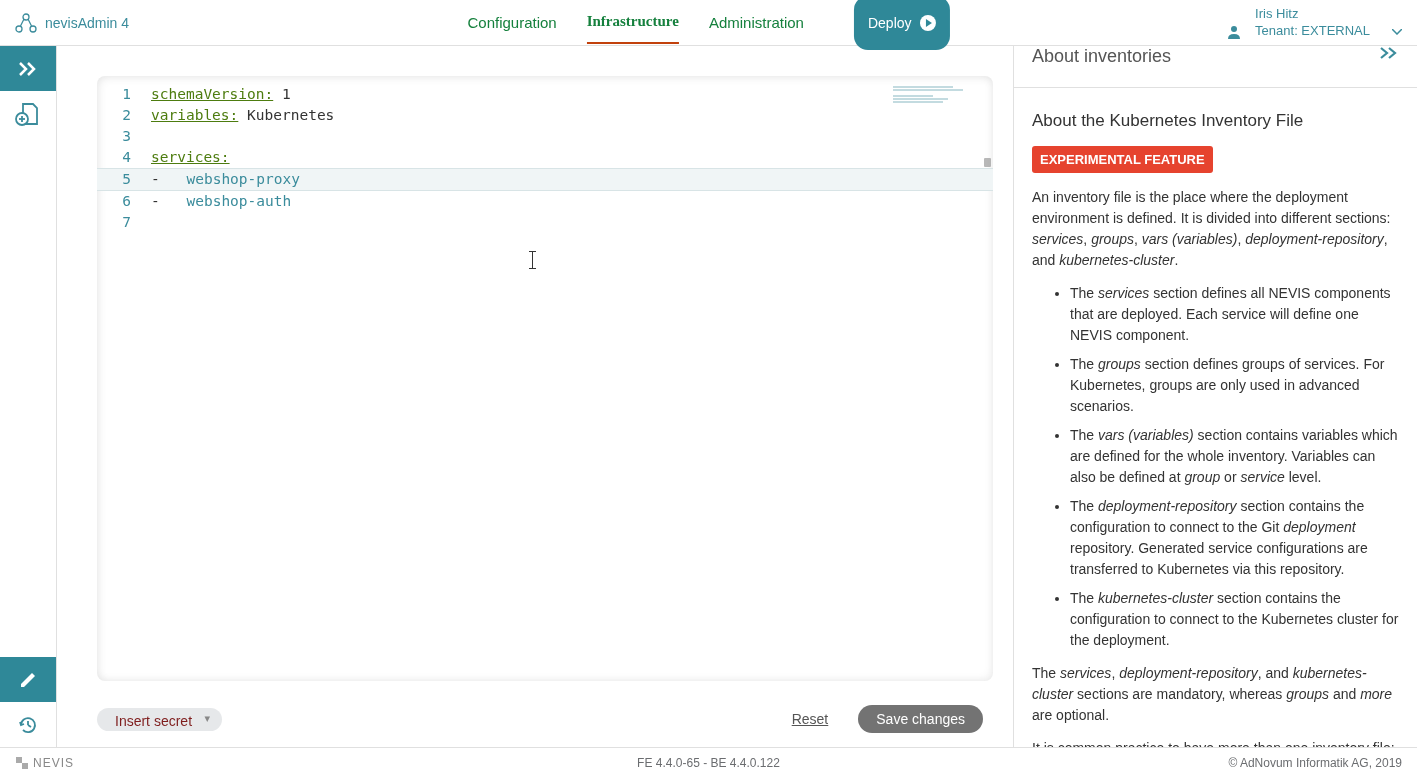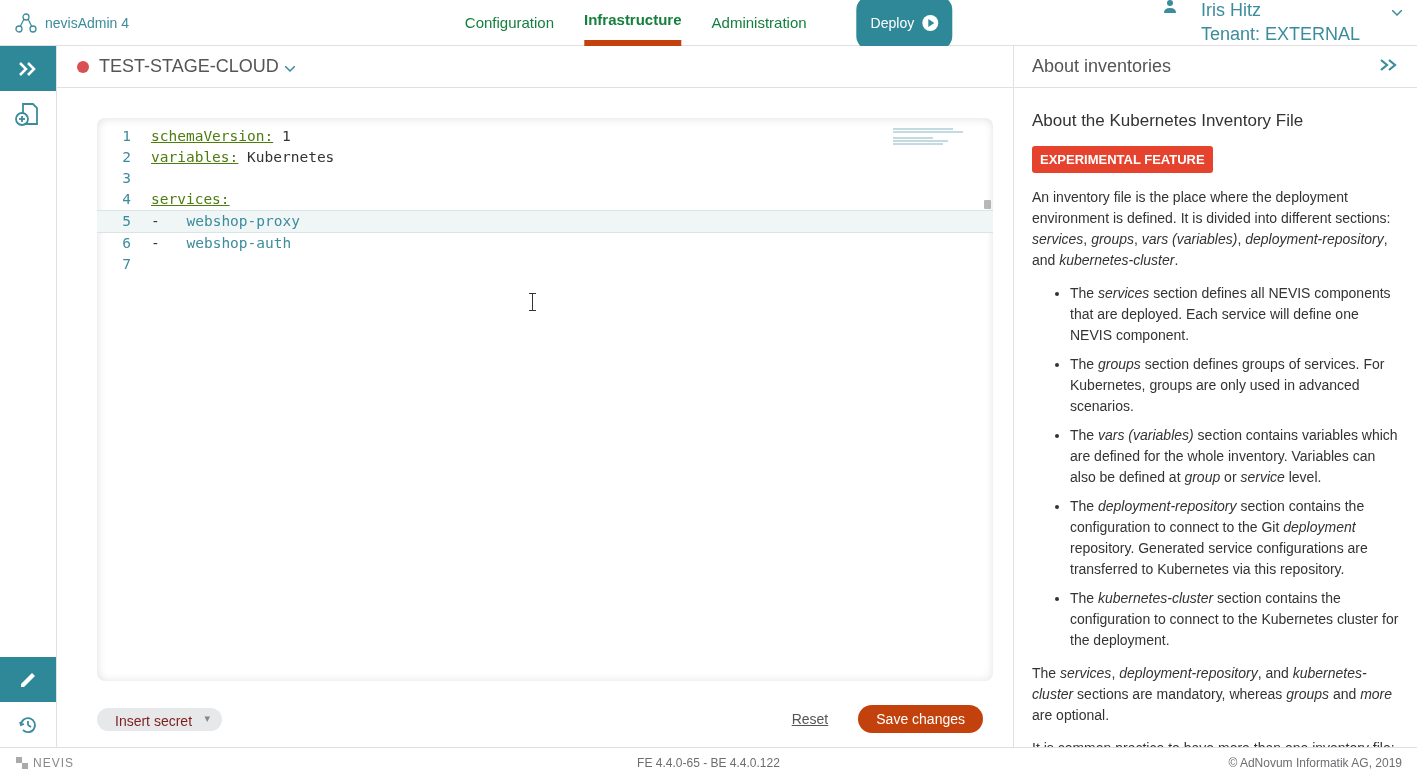--- a/index.html
+++ b/index.html
@@ -4,25 +4,25 @@
   <style>
     * { box-sizing: border-box; margin: 0; padding: 0; }
     body { font-family: 'Segoe UI', Arial, sans-serif; font-size: 14px; color: #333; background: #fff; overflow: hidden; }
     
     
     .top-header { height: 46px; display: flex; align-items: center; padding: 0 15px; border-bottom: 1px solid #e0e0e0; }
     .logo-area { display: flex; align-items: center; gap: 8px; color: #3b8c9c; font-size: 14px; }
     .logo-icon svg { display: block; }
     .nav-tabs { display: flex; gap: 30px; margin-left: auto; margin-right: auto; position: absolute; left: 50%; transform: translateX(-50%); align-items: center; }
     .nav-item { color: #15803d; font-size: 15px; cursor: pointer; padding: 12px 0; }
-    .nav-item.active { font-weight: 600; border-bottom: 7px solid #c2410c; }
+    .nav-item.active { font-weight: 600; border-bottom: 2px solid #c2410c; font-family: Liberation Serif, serif; }
     .deploy-btn { background: #2f8898; color: #fff; padding: 19px 14px; border-radius: 14px; font-size: 14px; display: flex; align-items: center; gap: 8px; cursor: pointer; margin-left: 20px; }
     .deploy-btn .play-icon { width: 16px; height: 16px; border-radius: 50%; background: #fff; display: flex; align-items: center; justify-content: center; }
     .deploy-btn .play-icon::after { content: ''; width: 0; height: 0; border-left: 6px solid #2f8898; border-top: 4px solid transparent; border-bottom: 4px solid transparent; margin-left: 2px; }
-    .user-area { margin-left: auto; color: #3b8c9c; font-size: 18px; line-height: 1.3; display: flex; align-items: flex-start; gap: 24px; }
+    .user-area { margin-left: auto; color: #3b8c9c; font-size: 13px; line-height: 1.3; display: flex; align-items: flex-end; gap: 14px; }
     .user-icon svg { display: block; }
     .chevron-down { margin-left: 8px; }
     
     
     .main { display: flex; height: calc(100vh - 46px - 30px); }
     .left-sidebar { width: 57px; background: #fff; border-right: 1px solid #e0e0e0; display: flex; flex-direction: column; }
     .sidebar-btn { height: 45px; display: flex; align-items: center; justify-content: center; cursor: pointer; color: #3b8c9c; }
     .sidebar-btn.teal { background: #2f8898; color: #fff; }
     .sidebar-spacer { flex: 1; }
     
@@ -54,25 +54,25 @@
     .text-cursor::before { top: 0; }
     .text-cursor::after { bottom: 0; }
     .text-cursor .bar { width: 1px; height: 100%; background: #333; display: block; }
     
     
     .editor-toolbar { display: flex; align-items: center; padding: 14px 30px 14px 40px; gap: 12px; }
     .insert-secret { background: #e6e8ea; color: #7f1d1d; padding: 5px 30px 2px 18px; border-radius: 14px; font-size: 14px; position: relative; cursor: pointer; }
     .insert-secret::after { content: '▾'; position: absolute; right: 12px; top: 4px; font-size: 11px; color: #888; }
     .toolbar-spacer { flex: 1; }
     .reset-btn { color: #555; font-size: 14px; cursor: pointer; margin-right: 18px; text-decoration: underline; }
-    .save-btn { background: #c2410c; color: #fff; padding: 6px 18px; border-radius: 14px; font-size: 14px; cursor: pointer; }
+    .save-btn { background: #737373; color: #fff; padding: 6px 18px; border-radius: 14px; font-size: 14px; cursor: pointer; }
     
     
     .right-panel { width: 404px; border-left: 1px solid #e0e0e0; display: flex; flex-direction: column; }
-    .right-header { height: 42px; display: flex; align-items: center; padding: 0 18px; border-bottom: 1px solid #e0e0e0; justify-content: space-between; }
+    .right-header { height: 42px; display: flex; padding: 0 18px; border-bottom: 1px solid #e0e0e0; justify-content: space-between; }
     .right-title { font-size: 18px; color: #555; }
     .right-body { flex: 1; overflow-y: auto; padding: 20px 18px; color: #333; font-size: 14px; line-height: 1.5; }
     .right-body h3 { font-size: 17px; font-weight: 400; color: #333; margin-bottom: 12px; }
     .exp-badge { display: inline-block; background: #e6432e; color: #fff; font-weight: 700; padding: 4px 8px; border-radius: 3px; font-size: 13px; margin-bottom: 14px; }
     .right-body p { margin-bottom: 12px; }
     .right-body em { font-style: italic; }
     .right-body ul { padding-left: 38px; margin-bottom: 12px; }
     .right-body li { margin-bottom: 8px; }
     
     
@@ -152,29 +152,20 @@
           <path d="M4 11 A7 7 0 1 1 6 16" fill="none" stroke="#3b8c9c" stroke-width="1.8"></path>
           <path d="M3 8 L4 11 L7 10" fill="none" stroke="#3b8c9c" stroke-width="1.8"></path>
           <line x1="11" y1="7" x2="11" y2="11" stroke="#3b8c9c" stroke-width="1.8"></line>
           <line x1="11" y1="11" x2="14" y2="13" stroke="#3b8c9c" stroke-width="1.8"></line>
         </svg>
     </div>
   </div>
 
   <div class="content-area">
     <div class="editor-column">
-      <div class="inventory-bar">
-        <span class="inv-dot"></span>
-        <span class="inv-name">TEST-STAGE-CLOUD</span>
-        <span>
-          <svg width="10" height="6" viewBox="0 0 10 6">
-              <path d="M0 0 L5 5 L10 0" fill="none" stroke="#3b8c9c" stroke-width="1.5"></path>
-            </svg>
-        </span>
-      </div>
 
       <div class="editor-wrap">
         <div class="code-editor">
           <div class="minimap">
             <div class="minimap-line" style="width:60px"></div>
             <div class="minimap-line" style="width:70px"></div>
             <div class="minimap-line" style="width:0"></div>
             <div class="minimap-line" style="width:40px"></div>
             <div class="minimap-line" style="width:55px"></div>
             <div class="minimap-line" style="width:50px"></div>

